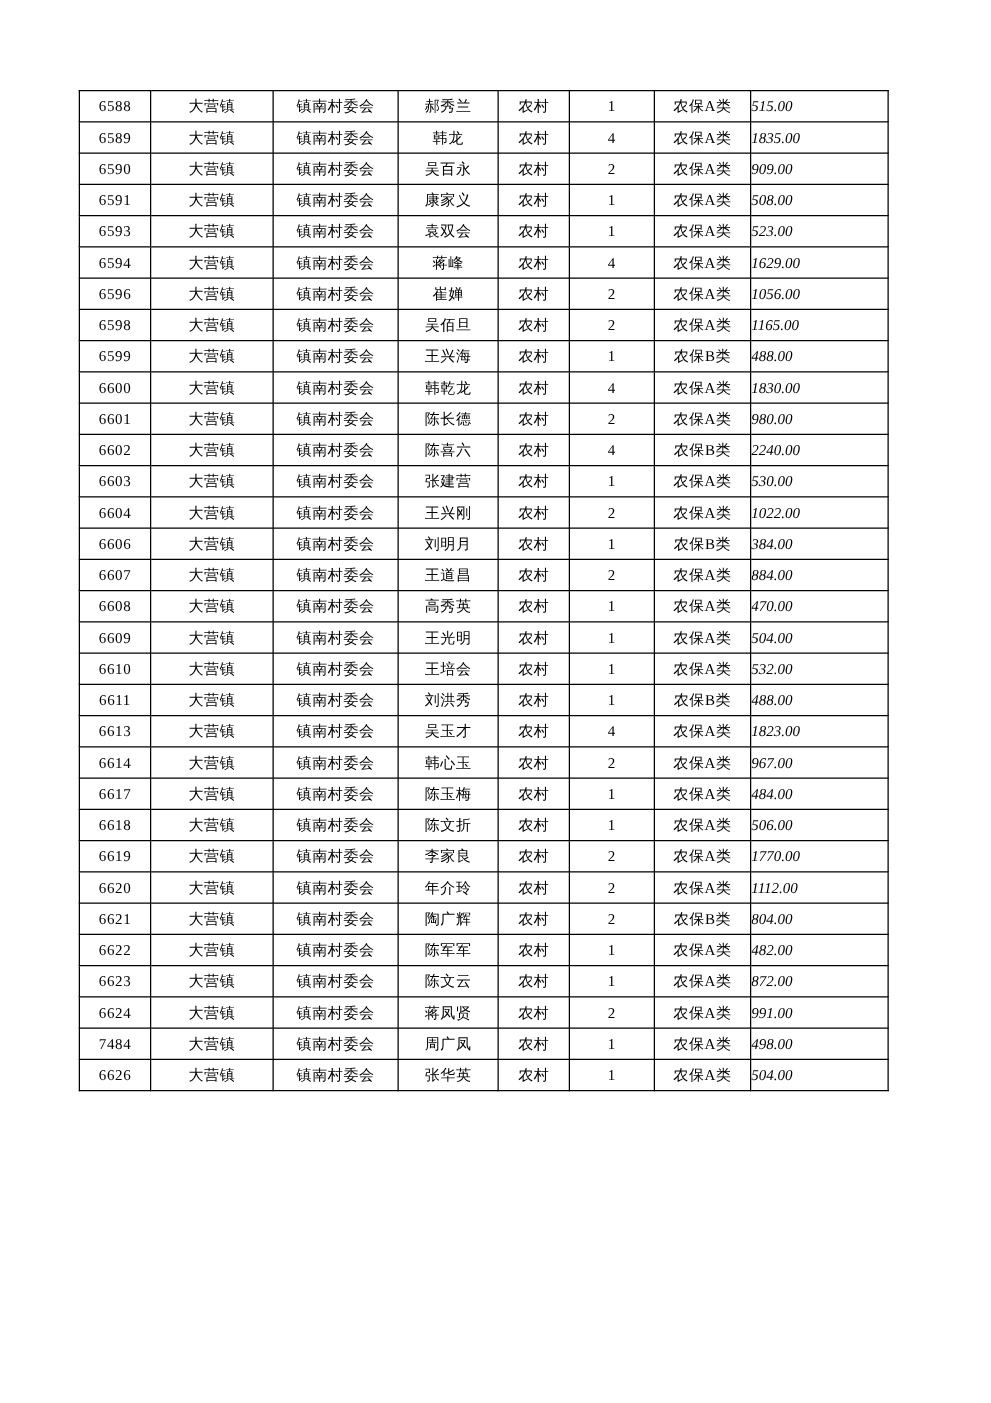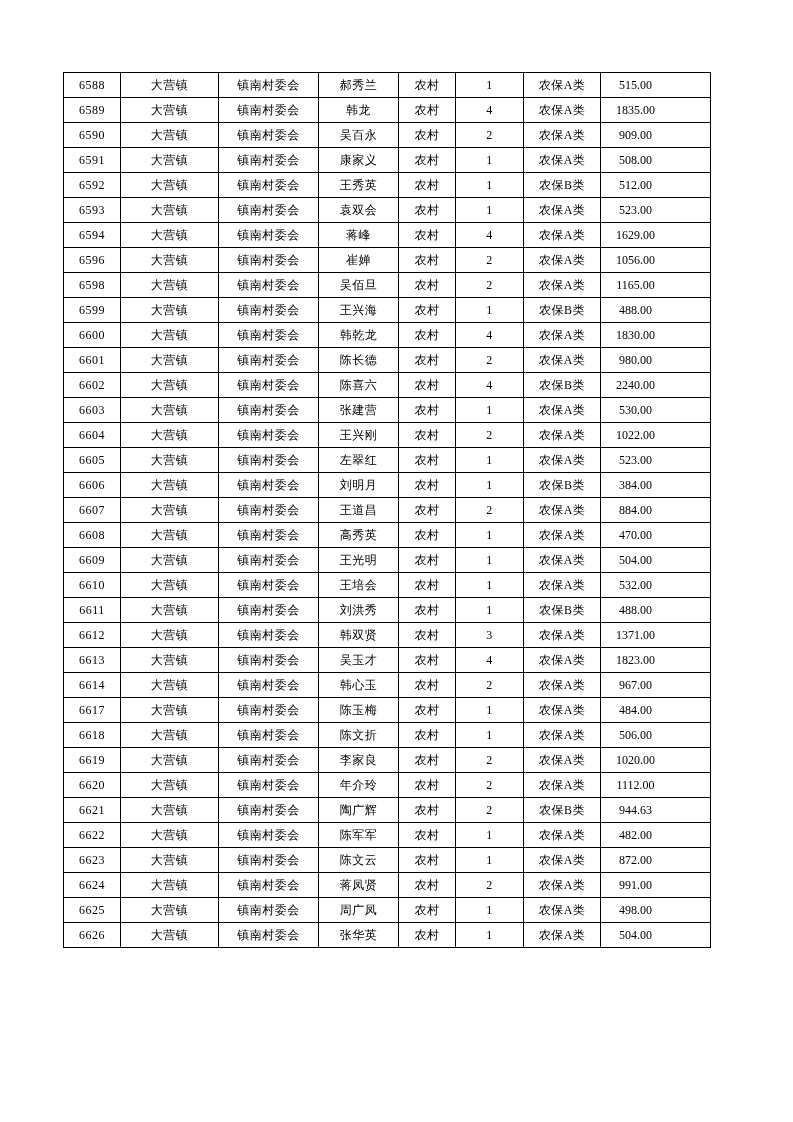--- a/index.html
+++ b/index.html
@@ -34,23 +34,24 @@
     border: 1px solid #000000;
     height: 24px;
     padding: 0;
     text-align: center;
     vertical-align: middle;
     overflow: hidden;
     white-space: nowrap;
     letter-spacing: 0.5px;
   }
   table.records td.amount {
-    text-align: center;
+    text-align: left;
     padding-right: 40px;
     letter-spacing: 0;
+    font-style: italic;
   }
 </style>
 </head>
 <body>
 
 <div class="page">
   <table class="records">
     <colgroup>
       <col style="width:57px">
       <col style="width:98px">
@@ -96,30 +97,20 @@
           <td>6591</td>
           <td>大营镇</td>
           <td>镇南村委会</td>
           <td>康家义</td>
           <td>农村</td>
           <td>1</td>
           <td>农保A类</td>
           <td class="amount">508.00</td>
         </tr>
         <tr>
-          <td>6592</td>
-          <td>大营镇</td>
-          <td>镇南村委会</td>
-          <td>王秀英</td>
-          <td>农村</td>
-          <td>1</td>
-          <td>农保B类</td>
-          <td class="amount">512.00</td>
-        </tr>
-        <tr>
           <td>6593</td>
           <td>大营镇</td>
           <td>镇南村委会</td>
           <td>袁双会</td>
           <td>农村</td>
           <td>1</td>
           <td>农保A类</td>
           <td class="amount">523.00</td>
         </tr>
         <tr>
@@ -206,30 +197,20 @@
           <td>6604</td>
           <td>大营镇</td>
           <td>镇南村委会</td>
           <td>王兴刚</td>
           <td>农村</td>
           <td>2</td>
           <td>农保A类</td>
           <td class="amount">1022.00</td>
         </tr>
         <tr>
-          <td>6605</td>
-          <td>大营镇</td>
-          <td>镇南村委会</td>
-          <td>左翠红</td>
-          <td>农村</td>
-          <td>1</td>
-          <td>农保A类</td>
-          <td class="amount">523.00</td>
-        </tr>
-        <tr>
           <td>6606</td>
           <td>大营镇</td>
           <td>镇南村委会</td>
           <td>刘明月</td>
           <td>农村</td>
           <td>1</td>
           <td>农保B类</td>
           <td class="amount">384.00</td>
         </tr>
         <tr>
@@ -276,30 +257,20 @@
           <td>6611</td>
           <td>大营镇</td>
           <td>镇南村委会</td>
           <td>刘洪秀</td>
           <td>农村</td>
           <td>1</td>
           <td>农保B类</td>
           <td class="amount">488.00</td>
         </tr>
         <tr>
-          <td>6612</td>
-          <td>大营镇</td>
-          <td>镇南村委会</td>
-          <td>韩双贤</td>
-          <td>农村</td>
-          <td>3</td>
-          <td>农保A类</td>
-          <td class="amount">1371.00</td>
-        </tr>
-        <tr>
           <td>6613</td>
           <td>大营镇</td>
           <td>镇南村委会</td>
           <td>吴玉才</td>
           <td>农村</td>
           <td>4</td>
           <td>农保A类</td>
           <td class="amount">1823.00</td>
         </tr>
         <tr>
@@ -333,41 +304,41 @@
           <td class="amount">506.00</td>
         </tr>
         <tr>
           <td>6619</td>
           <td>大营镇</td>
           <td>镇南村委会</td>
           <td>李家良</td>
           <td>农村</td>
           <td>2</td>
           <td>农保A类</td>
-          <td class="amount">1020.00</td>
+          <td class="amount">1770.00</td>
         </tr>
         <tr>
           <td>6620</td>
           <td>大营镇</td>
           <td>镇南村委会</td>
           <td>年介玲</td>
           <td>农村</td>
           <td>2</td>
           <td>农保A类</td>
           <td class="amount">1112.00</td>
         </tr>
         <tr>
           <td>6621</td>
           <td>大营镇</td>
           <td>镇南村委会</td>
           <td>陶广辉</td>
           <td>农村</td>
           <td>2</td>
           <td>农保B类</td>
-          <td class="amount">944.63</td>
+          <td class="amount">804.00</td>
         </tr>
         <tr>
           <td>6622</td>
           <td>大营镇</td>
           <td>镇南村委会</td>
           <td>陈军军</td>
           <td>农村</td>
           <td>1</td>
           <td>农保A类</td>
           <td class="amount">482.00</td>
@@ -386,21 +357,21 @@
           <td>6624</td>
           <td>大营镇</td>
           <td>镇南村委会</td>
           <td>蒋凤贤</td>
           <td>农村</td>
           <td>2</td>
           <td>农保A类</td>
           <td class="amount">991.00</td>
         </tr>
         <tr>
-          <td>6625</td>
+          <td>7484</td>
           <td>大营镇</td>
           <td>镇南村委会</td>
           <td>周广凤</td>
           <td>农村</td>
           <td>1</td>
           <td>农保A类</td>
           <td class="amount">498.00</td>
         </tr>
         <tr>
           <td>6626</td>

